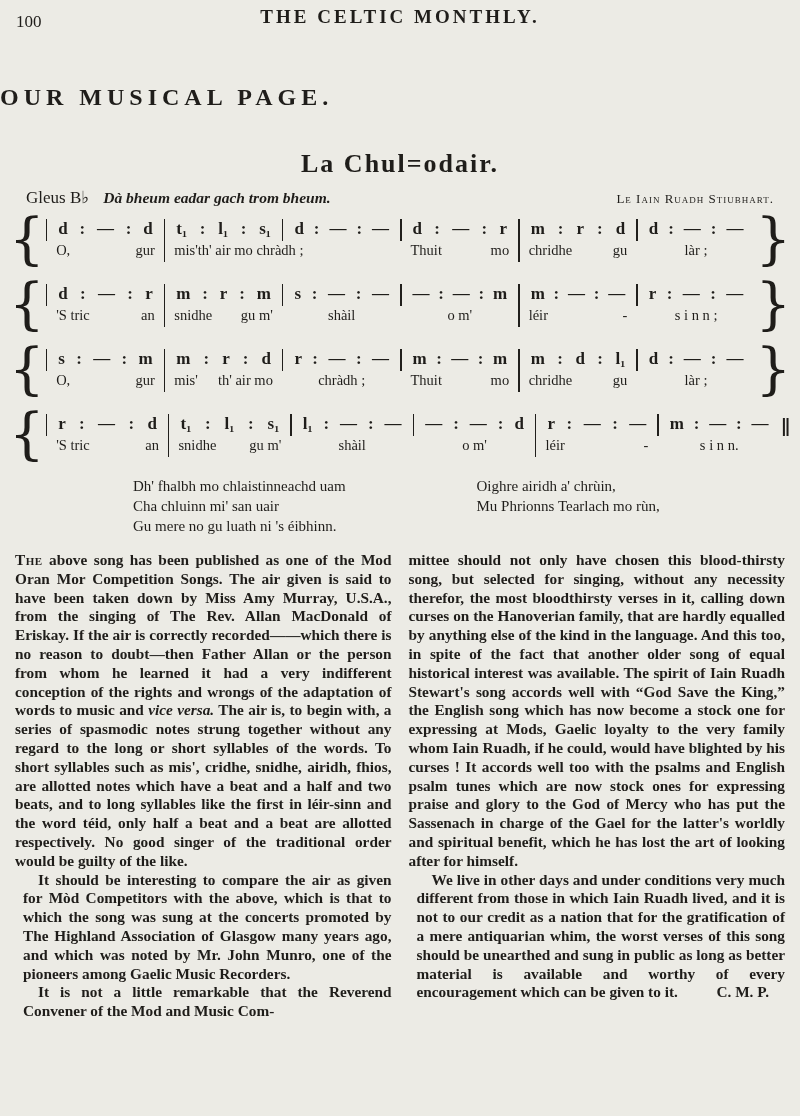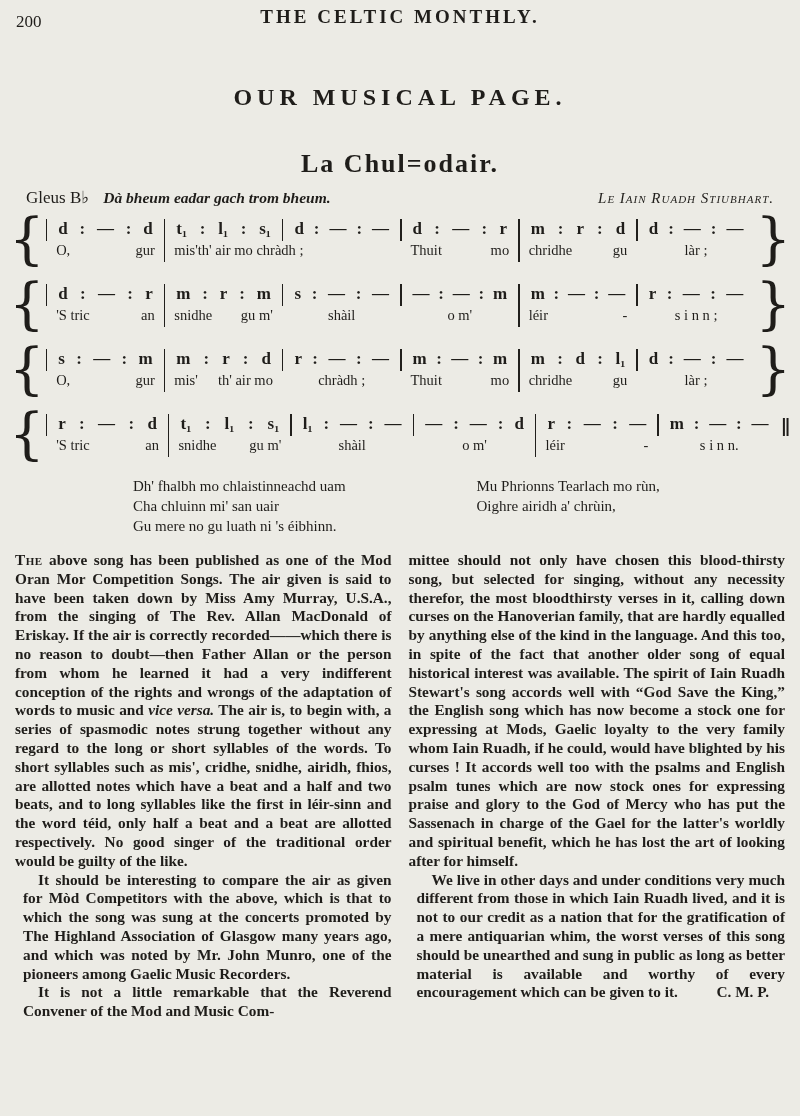--- a/index.html
+++ b/index.html
@@ -3,27 +3,27 @@
 <meta charset="utf-8">
 <style>
   html,body{margin:0;padding:0;}
   body{
     width:800px;height:1116px;position:relative;overflow:hidden;
     background:#ecebe5;color:#1f1d1a;
     font-family:"Liberation Serif","DejaVu Serif",serif;
   }
   .page-number{position:absolute;top:12px;left:16px;font-size:17px;}
   .journal{ text-align:center;padding-top:6px;font-size:19px;font-weight:bold;letter-spacing:3px;}
-  .section-heading{text-align:center;margin-top:56px;font-size:24px;font-weight:bold;letter-spacing:5px;}
+  .section-heading{margin-top:56px;font-size:24px;font-weight:bold;letter-spacing:5px;}
   .song-title{text-align:center;margin-top:38px;font-size:26px;font-weight:bold;letter-spacing:2px;}
   .meta{display:flex;justify-content:space-between;align-items:baseline;margin:8px 26px 0 26px;font-size:15px;}
   .meta-left{display:flex;gap:14px;align-items:baseline;}
   .key{font-size:17px;}
   .tempo{font-style:italic;font-weight:bold;font-size:15.5px;}
-  .byline{font-variant:small-caps;font-size:15px;letter-spacing:1px;font-style:italic;}
+  .byline{font-variant:small-caps;font-size:13px;letter-spacing:1px;}
 
   .systems{margin:8px 8px 0 8px;}
   .system{display:flex;align-items:flex-start;margin-bottom:12px;height:53px;}
   .brace{font-size:56px;line-height:46px;font-weight:400;flex:none;padding:0 1px;font-family:"DejaVu Serif",serif;}
   .dblbar{font-size:26px;line-height:30px;flex:none;padding:0 2px;margin-top:2px;font-weight:bold;}
   .bar{width:1.5px;background:#211f1c;flex:none;margin-top:3px;}
   .bar.short{height:22px;}
   .bar.tall{height:43px;}
   .measure{flex:1;min-width:0;}
   .notes{display:flex;justify-content:space-between;align-items:center;height:25px;padding:0 11px;
@@ -40,21 +40,21 @@
   .article{display:flex;gap:17px;margin:15px 15px 0 15px;font-weight:bold;}
   .col{flex:1;font-size:15.3px;line-height:18.8px;text-align:justify;min-width:0;}
   .body-p{margin:0;}
   .body-p.indent{text-indent:15px;margin-left:8px;}
   .lead{font-variant:small-caps;letter-spacing:0.5px;}
   .sig{float:right;padding-right:16px;}
 </style>
 </head>
 <body>
 
-<div class="page-number">200</div>
+<div class="page-number">100</div>
 <div class="journal">THE  CELTIC  MONTHLY.</div>
 <div class="section-heading">OUR  MUSICAL  PAGE.</div>
 <div class="song-title">La  Chul=odair.</div>
 
 <div class="meta">
   <div class="meta-left">
     <span class="key">Gleus B♭</span>
     <span class="tempo">Dà bheum eadar gach trom bheum.</span>
   </div>
   <span class="byline">Le Iain Ruadh Stiubhart.</span>
@@ -403,22 +403,22 @@
     </div>
   </div>
 
 <div class="verse">
   <div class="verse-col left">
       <div class="verse-line">Dh' fhalbh mo chlaistinneachd uam</div>
       <div class="verse-line">Cha chluinn mi' san uair</div>
       <div class="verse-line">Gu mere no gu luath ni 's éibhinn.</div>
     </div>
   <div class="verse-col right">
+      <div class="verse-line">Oighre airidh a' chrùin,</div>
       <div class="verse-line">Mu Phrionns Tearlach mo rùn,</div>
-      <div class="verse-line">Oighre airidh a' chrùin,</div>
     </div>
 </div>
 
 <div class="article">
   <div class="col">
       <p class="body-p"><span class="lead">The</span> above song has been published as one of the Mod Oran Mor Competition Songs. The air given is said to have been taken down by Miss Amy Murray, U.S.A., from the singing of The Rev. Allan MacDonald of Eriskay.  If the air is correctly recorded——which there is no reason to doubt—then Father Allan or the person from whom he learned it had a very indifferent conception of the rights and wrongs of the adaptation of words to music and <em>vice versa.</em>  The air is, to begin with, a series of spasmodic notes strung together without any regard to the long or short syllables of the words.  To short syllables such as mis', cridhe, snidhe, airidh, fhios, are allotted notes which have a beat and a half and two beats, and to long syllables like the first in léir-sinn and the word téid, only half a beat and a beat are allotted respectively.  No good singer of the traditional order would be guilty of the like.</p>
       <p class="body-p indent">It should be interesting to compare the air as given for Mòd Competitors with the above, which is that to which the song was sung at the concerts promoted by The Highland Association of Glasgow many years ago, and which was noted by Mr. John Munro, one of the pioneers among Gaelic Music Recorders.</p>
       <p class="body-p indent">It is not a little remarkable that the Reverend Convener of the Mod and Music Com-</p>
     </div>
   <div class="col">

